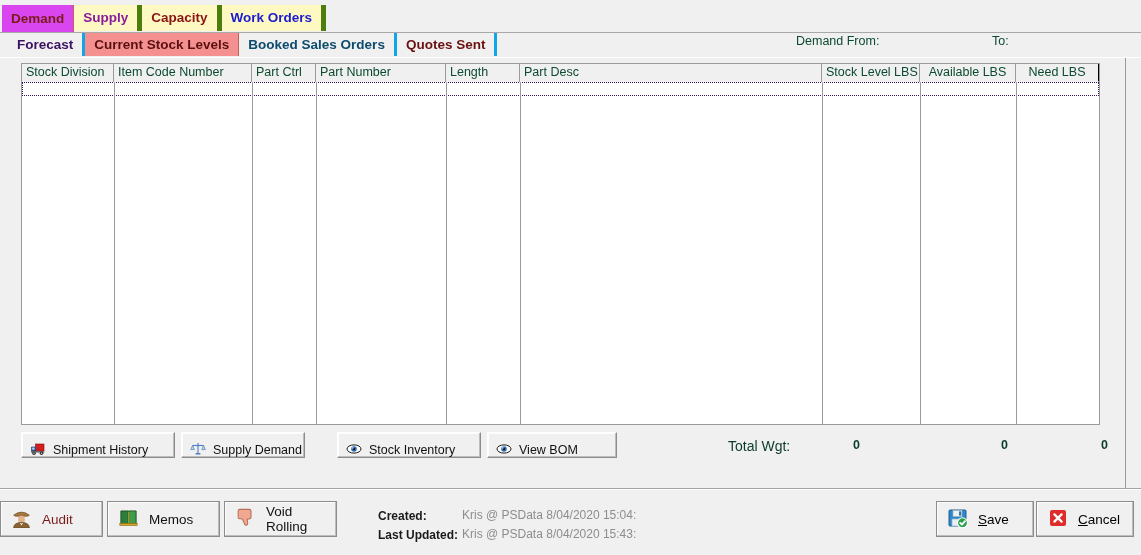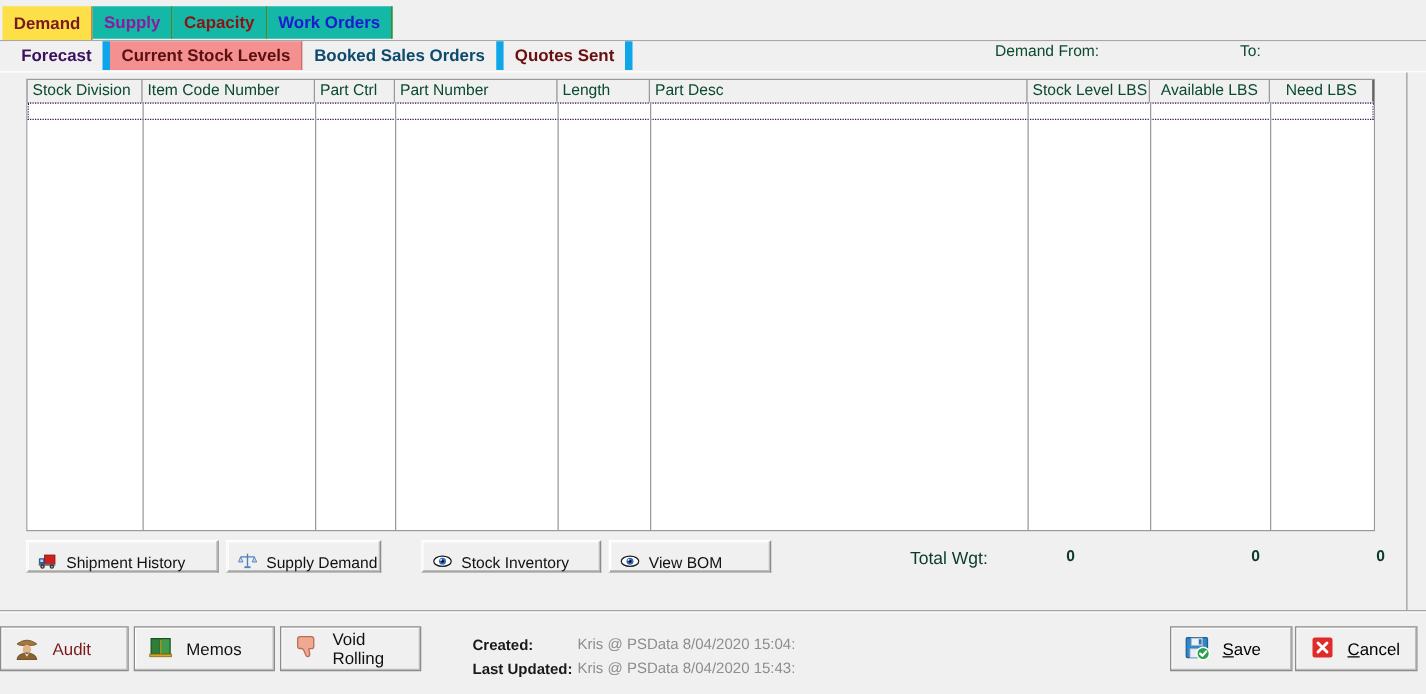--- a/index.html
+++ b/index.html
@@ -44,28 +44,28 @@
   }
   .mtab {
     position: relative;
     height: 26px;
     line-height: 26px;
     padding: 0 9px;
     font-size: 13.5px;
     font-weight: bold;
     font-family: "Liberation Sans", sans-serif;
     white-space: nowrap;
-    background: #14b8a6;
-    border-right: 1px solid #4d7c0f;
+    background: #fef9c3;
+    border-right: 5px solid #4d7c0f;
     cursor: default;
     margin-top: 5px;
     box-sizing: border-box;
   }
   .mtab.selected {
-    background: #fde047;
+    background: #d946ef;
     border-right: 1px solid #c06060;
     margin-top: 5px;
     height: 27px;
     line-height: 27px;
   }
 
   
   .sub-tabs {
     position: absolute;
     left: 0; top: 33px;
@@ -82,21 +82,21 @@
   }
   .stab {
     height: 23px;
     line-height: 23px;
     padding: 0 9px;
     font-size: 13.5px;
     font-weight: bold;
     font-family: "Liberation Sans", sans-serif;
     white-space: nowrap;
     background: #f0f0f0;
-    border-right: 6px solid #0ea5e9;
+    border-right: 3px solid #0ea5e9;
     cursor: default;
     box-sizing: border-box;
   }
   .stab.selected {
     background: #f49090;
     border-right: 1px solid #c06060;
   }
 
   
   .range-from {

